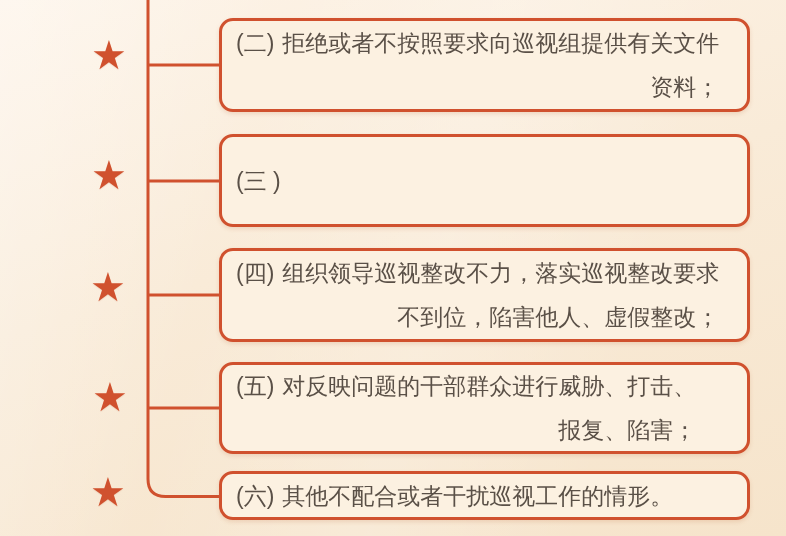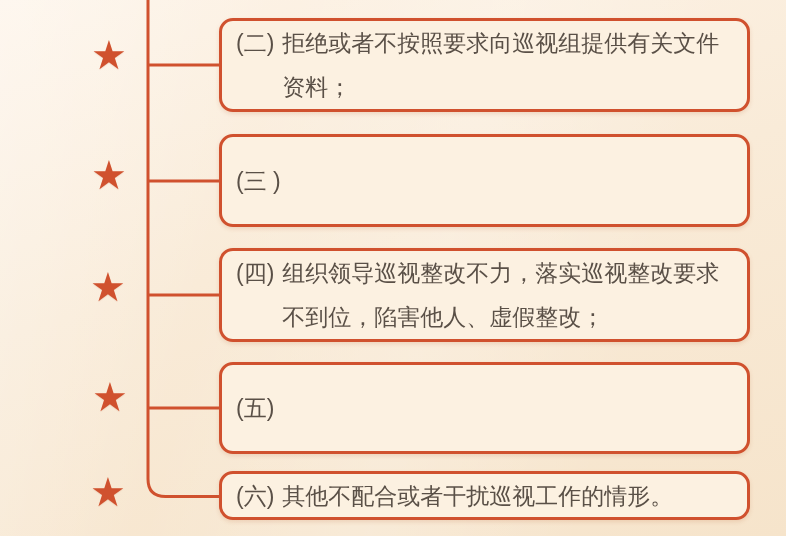--- a/index.html
+++ b/index.html
@@ -51,20 +51,21 @@
     font-size:23px;line-height:44px;
     color:var(--text-color);
     font-weight:500;
   }
   .item-number{
     white-space:nowrap;
     flex:0 0 auto;
   }
   .item-text{
     white-space:pre-line;
+    text-align:right;
   }
   
   .b1{top:18px;height:94px;}
   .b2{top:134px;height:93px;}
   .b3{top:248px;height:94px;}
   .b4{top:362px;height:92px;}
   .b5{top:471px;height:49px;}
   .s1{left:89px;top:35px;}
   .s2{left:89px;top:155px;}
   .s3{left:88px;top:267px;}
@@ -108,20 +109,22 @@
     <div class="item-row">
       <span class="item-number">(四)</span>
       <span class="item-text">组织领导巡视整改不力，落实巡视整改要求
 不到位，陷害他人、虚假整改；</span>
     </div>
   </div>
 
   <div class="item-box b4">
     <div class="item-row">
       <span class="item-number">(五)</span>
+      <span class="item-text">对反映问题的干部群众进行威胁、打击、
+报复、陷害；</span>
     </div>
   </div>
 
   <div class="item-box b5">
     <div class="item-row">
       <span class="item-number">(六)</span>
       <span class="item-text">其他不配合或者干扰巡视工作的情形。</span>
     </div>
   </div>
 

